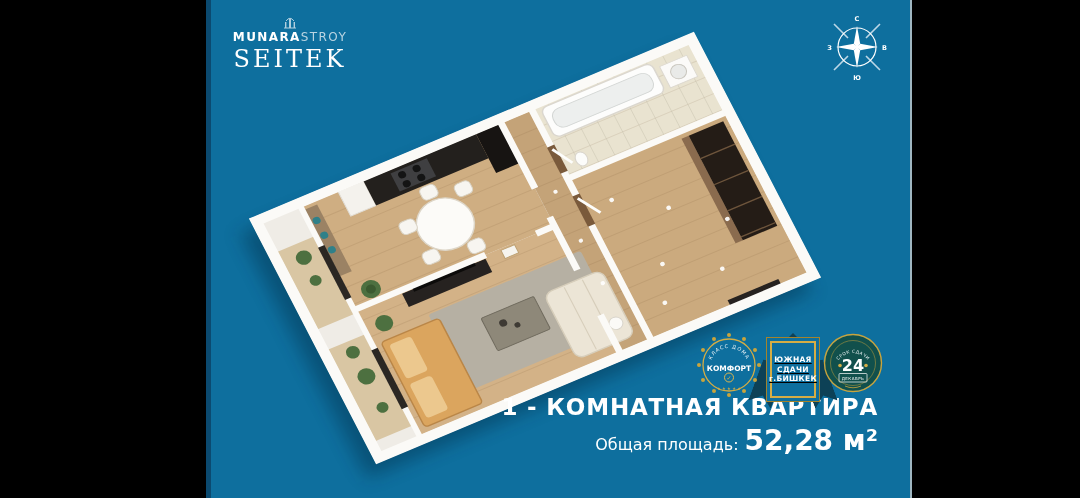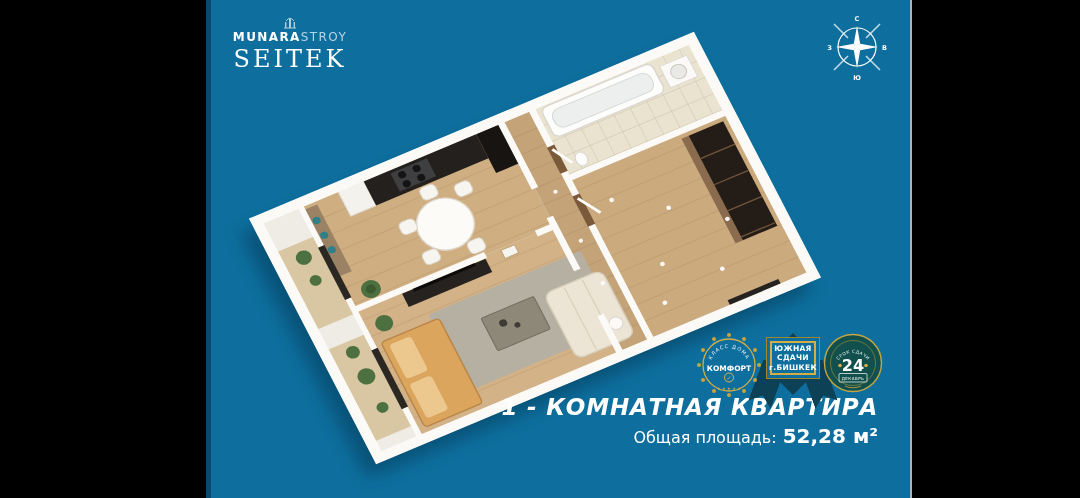--- a/index.html
+++ b/index.html
@@ -13,34 +13,34 @@
   .logo{position:absolute;left:24px;top:12px;width:120px;text-align:center;color:#fff;}
   .logo .mark{display:block;margin:0 auto 1px auto;}
   .logo .line1{font-size:12px;letter-spacing:1.4px;white-space:nowrap;}
   .logo .line1 .strong{color:#ffffff;font-weight:700;}
   .logo .line1 .light{color:#b9d4e2;font-weight:400;}
   .logo .line2{font-family:"DejaVu Serif","Liberation Serif",serif;font-size:24px;
                letter-spacing:3px;color:#fff;margin-top:1px;}
 
   
   .footer{position:absolute;right:34px;top:394px;text-align:right;color:#fff;}
-  .footer .title{font-size:23px;font-weight:700;letter-spacing:.8px;white-space:nowrap;font-style:italic;}
+  .footer .title{font-size:23px;font-weight:700;letter-spacing:.8px;white-space:nowrap;}
   .footer .area{margin-top:4px;font-size:16px;font-weight:500;white-space:nowrap;}
-  .footer .area b{font-size:20px;font-weight:800;margin-left:6px;}
+  .footer .area b{font-size:28px;font-weight:800;margin-left:6px;}
 
   
   .badge{position:absolute;z-index:3;}
   .ribbon{position:absolute;z-index:1;background:#0d4156;}
   .diamond{left:565px;top:342px;width:44px;height:44px;transform:rotate(45deg);}
   .tail-left{left:549px;top:362px;width:24px;height:44px;transform:rotate(20deg);
              clip-path:polygon(0 0,100% 0,100% 100%,50% 78%,0 100%);}
   .tail-right{left:601px;top:362px;width:24px;height:44px;transform:rotate(-20deg);
               clip-path:polygon(0 0,100% 0,100% 100%,50% 78%,0 100%);}
-  .b2{left:560px;top:337px;width:54px;height:42px;box-sizing:border-box;background:#0e6f9e;
-      border:1px solid #a5842c;padding:3px;}
+  .b2{left:560px;top:337px;width:54px;height:65px;box-sizing:border-box;background:#0e6f9e;
+      border:1px solid #a5842c;padding:3px;text-decoration:underline;}
   .b2-inner{width:100%;height:100%;box-sizing:border-box;border:2px solid #d4ad45;
             display:flex;flex-direction:column;align-items:center;justify-content:center;}
   .b2-inner div{color:#fff;font-size:7.5px;font-weight:700;letter-spacing:.3px;line-height:1.25;}
   svg text{font-family:"DejaVu Sans","Liberation Sans",sans-serif;}
 </style>
 </head>
 <body>
 
 <div class="screen">
   <div class="stage">

